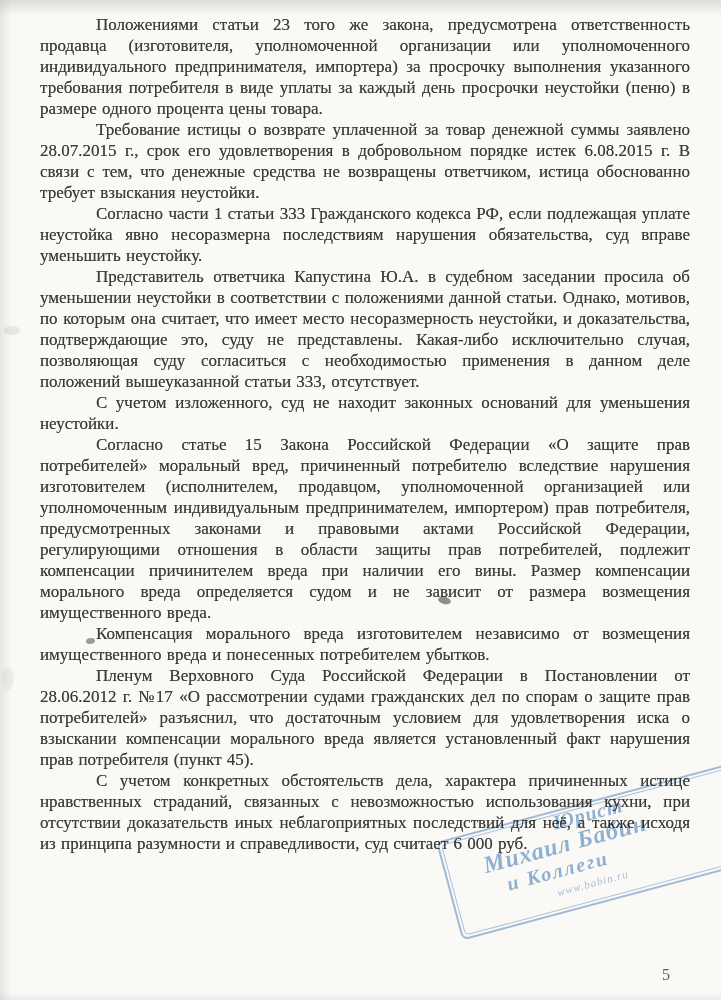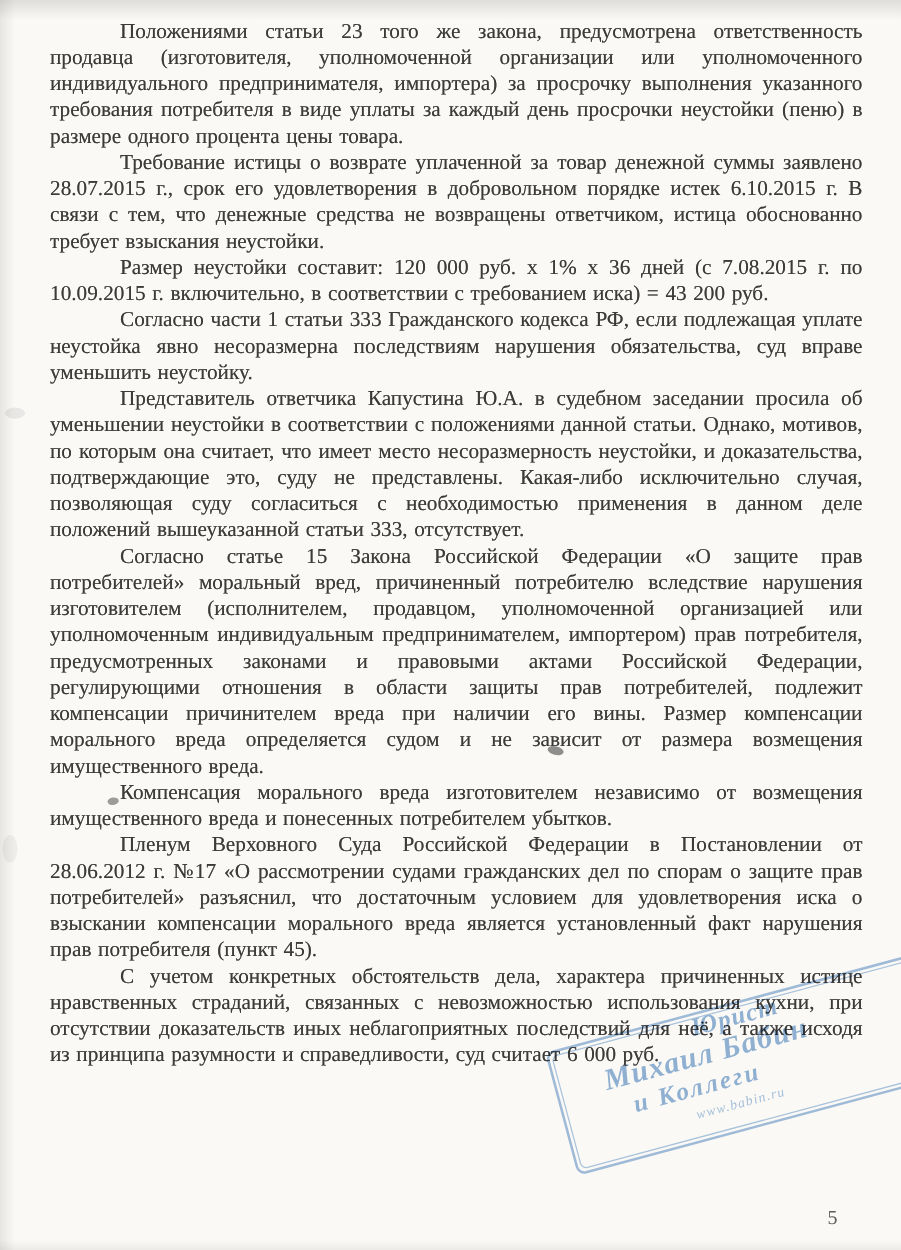--- a/index.html
+++ b/index.html
@@ -95,24 +95,24 @@
 <body>
 
 <div class="page">
 
   <div class="edge-top"></div>
   <div class="edge-left"></div>
   <div class="edge-bottom"></div>
 
   <div class="content">
     <p>Положениями статьи 23 того же закона, предусмотрена ответственность продавца (изготовителя, уполномоченной организации или уполномоченного индивидуального предпринимателя, импортера) за просрочку выполнения указанного требования потребителя в виде уплаты за каждый день просрочки неустойки (пеню) в размере одного процента цены товара.</p>
-    <p>Требование истицы о возврате уплаченной за товар денежной суммы заявлено 28.07.2015 г., срок его удовлетворения в добровольном порядке истек 6.10.2015 г. В связи с тем, что денежные средства не возвращены ответчиком, истица обоснованно требует взыскания неустойки.</p>
-    <p>Размер неустойки составит: 120 000 руб. х 1% х 36 дней (с 7.08.2015 г. по 10.09.2015 г. включительно, в соответствии с требованием иска) = 43 200 руб.</p>
+    <p>Требование истицы о возврате уплаченной за товар денежной суммы заявлено 28.07.2015 г., срок его удовлетворения в добровольном порядке истек 6.08.2015 г. В связи с тем, что денежные средства не возвращены ответчиком, истица обоснованно требует взыскания неустойки.</p>
     <p>Согласно части 1 статьи 333 Гражданского кодекса РФ, если подлежащая уплате неустойка явно несоразмерна последствиям нарушения обязательства, суд вправе уменьшить неустойку.</p>
     <p>Представитель ответчика Капустина Ю.А. в судебном заседании просила об уменьшении неустойки в соответствии с положениями данной статьи. Однако, мотивов, по которым она считает, что имеет место несоразмерность неустойки, и доказательства, подтверждающие это, суду не представлены. Какая-либо исключительно случая, позволяющая суду согласиться с необходимостью применения в данном деле положений вышеуказанной статьи 333, отсутствует.</p>
+    <p>С учетом изложенного, суд не находит законных оснований для уменьшения неустойки.</p>
     <p>Согласно статье 15 Закона Российской Федерации «О защите прав потребителей» моральный вред, причиненный потребителю вследствие нарушения изготовителем (исполнителем, продавцом, уполномоченной организацией или уполномоченным индивидуальным предпринимателем, импортером) прав потребителя, предусмотренных законами и правовыми актами Российской Федерации, регулирующими отношения в области защиты прав потребителей, подлежит компенсации причинителем вреда при наличии его вины. Размер компенсации морального вреда определяется судом и не зависит от размера возмещения имущественного вреда.</p>
     <p>Компенсация морального вреда изготовителем независимо от возмещения имущественного вреда и понесенных потребителем убытков.</p>
     <p>Пленум Верховного Суда Российской Федерации в Постановлении от 28.06.2012 г. №17 «О рассмотрении судами гражданских дел по спорам о защите прав потребителей» разъяснил, что достаточным условием для удовлетворения иска о взыскании компенсации морального вреда является установленный факт нарушения прав потребителя (пункт 45).</p>
     <p>С учетом конкретных обстоятельств дела, характера причиненных истице нравственных страданий, связанных с невозможностью использования кухни, при отсутствии доказательств иных неблагоприятных последствий для неё, а также исходя из принципа разумности и справедливости, суд считает 6 000 руб.</p>
   </div>
 
   <div class="stamp">
     <div class="stamp-frame-outer"></div>
     <div class="stamp-frame-inner"></div>
     <div class="stamp-line s1">Юрист</div>

